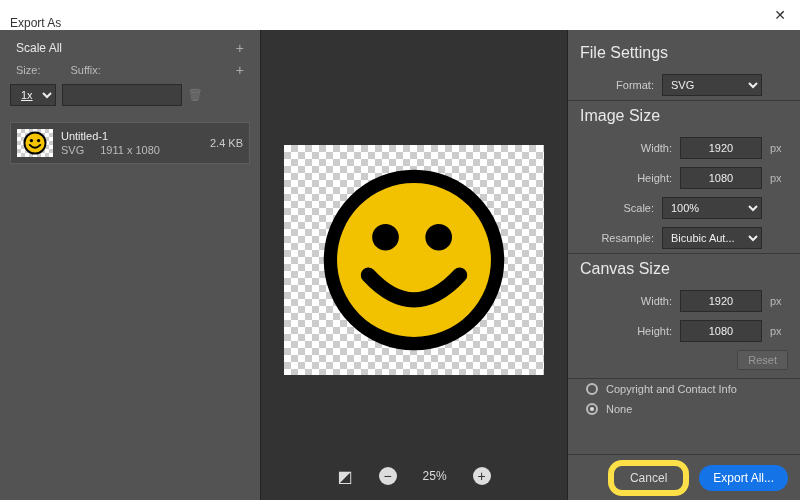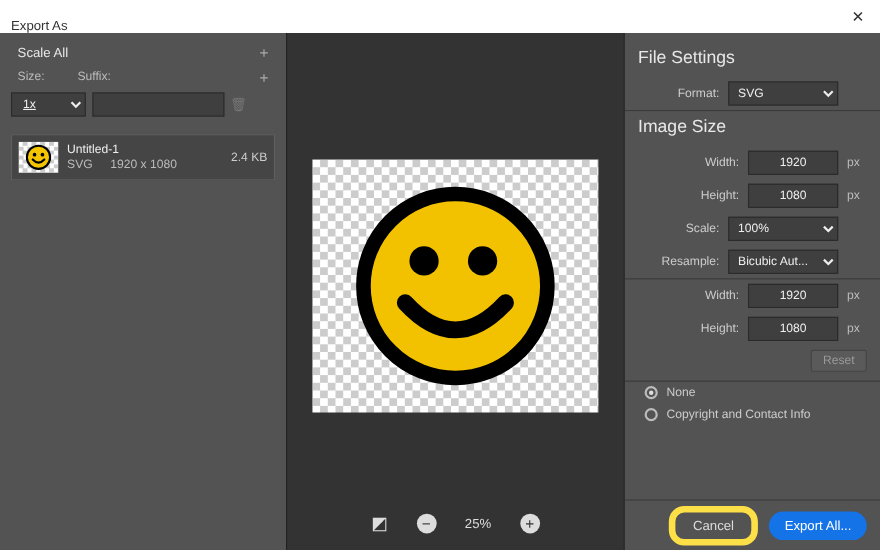--- a/index.html
+++ b/index.html
@@ -5,21 +5,21 @@
   * { box-sizing: border-box; margin: 0; padding: 0; font-family: "Segoe UI", Tahoma, sans-serif; }
   body { width: 800px; height: 500px; background: #fff; overflow: hidden; }
   .titlebar { height: 30px; background: #fff; display: flex; align-items: flex-end; justify-content: space-between; padding: 0 0 0 10px; font-size: 12px; color: #333; }
   .titlebar .close { width: 40px; height: 30px; display: flex; align-items: center; justify-content: center; font-size: 14px; cursor: pointer; }
   .body { display: flex; height: 470px; background: #535353; }
   .left { width: 260px; background: #535353; padding: 10px 10px 0 10px; color: #ddd; display: flex; flex-direction: column; }
   .scale-head { display: flex; justify-content: space-between; align-items: center; font-size: 12px; color: #e8e8e8; margin-bottom: 6px; padding: 0 6px; }
   .scale-row { display: flex; align-items: center; gap: 30px; font-size: 11px; color: #bbb; margin-bottom: 6px; padding: 0 6px; }
   .scale-ctrls { display: flex; gap: 6px; align-items: center; margin-bottom: 12px; }
   .select-dk, .input-dk { background: #3f3f3f; border: 1px solid #2a2a2a; color: #eee; font-size: 11px; height: 22px; padding: 0 6px; }
-  .select-dk { width: 68px; text-decoration: underline; }
+  .select-dk { width: 46px; text-decoration: underline; }
   .input-dk { width: 120px; }
   .plus { color: #aaa; font-size: 14px; cursor: pointer; }
   .trash { width:14px; display:flex; justify-content:center; color:#777; font-size:12px; cursor:pointer; }
   .file-item { background: #454545; border: 1px solid #5e5e5e; padding: 6px; display: flex; gap: 8px; align-items: center; margin-top: 4px; }
   .thumb { width: 36px; height: 28px; background: repeating-conic-gradient(#ccc 0 25%, #fff 0 50%) 0 0/8px 8px; position: relative; display:flex; align-items:center; justify-content:center;}
   .thumb svg { display:block;}
   .fmeta { flex: 1; font-size: 11px; color: #eee; }
   .fmeta .sub { color: #bbb; margin-top: 2px; display:flex; gap:16px;}
   .filesz { font-size: 11px; color: #ccc; margin-left:auto;}
   .center { flex: 1; background: #333; display: flex; flex-direction: column; border-left:1px solid #222; border-right:1px solid #222;}
@@ -81,21 +81,21 @@
           <circle cx="50" cy="50" r="44" fill="#f5c400" stroke="#000" stroke-width="8"></circle>
           <circle cx="35" cy="40" r="7" fill="#000"></circle>
             <circle cx="65" cy="40" r="7" fill="#000"></circle>
           <path d="M28 58 Q50 82 72 58" fill="none" stroke="#000" stroke-width="8" stroke-linecap="round"></path>
         </svg>
       </div>
       <div class="fmeta">
         <div>Untitled-1</div>
         <div class="sub">
           <span>SVG</span>
-          <span>1920 x 1080</span>
+          <span>1911 x 1080</span>
         </div>
       </div>
       <div class="filesz">2.4 KB</div>
     </div>
   </div>
 
   <div class="center">
     <div class="preview">
       <div class="canvas">
         <svg width="190" height="190" viewBox="0 0 100 100">
@@ -138,41 +138,42 @@
         <span class="lbl">Scale:</span>
         <select class="sel-wide"><option>100%</option></select>
         <span class="unit"></span>
       </div>
       <div class="form-row">
         <span class="lbl">Resample:</span>
         <select class="sel-wide"><option>Bicubic Aut...</option></select>
         <span class="unit"></span>
       </div>
       <div class="divider"></div>
+      <div class="section-title">Canvas Size</div>
       <div class="form-row">
         <span class="lbl">Width:</span>
         <input class="inp-num" value="1920" style="">
         <span class="unit">px</span>
       </div>
       <div class="form-row">
         <span class="lbl">Height:</span>
         <input class="inp-num" value="1080" style="">
         <span class="unit">px</span>
       </div>
       <div class="reset-row">
         <button class="reset-btn">Reset</button>
       </div>
       <div class="divider"></div>
       <div class="radio-row">
+        <span class="radio"></span>
+        <span>Copyright and Contact Info</span>
+      </div>
+      <div class="radio-row">
         <span class="radio checked"></span>
         <span>None</span>
-      </div>
-      <div class="radio-row">
-        <span class="radio"></span>
-        <span>Copyright and Contact Info</span>
       </div>
     </div>
     <div class="footer">
       <button class="btn-cancel">Cancel</button>
       <button class="btn-primary">Export All...</button>
     </div>
   </div>
 </div>
 
 </body></html>

